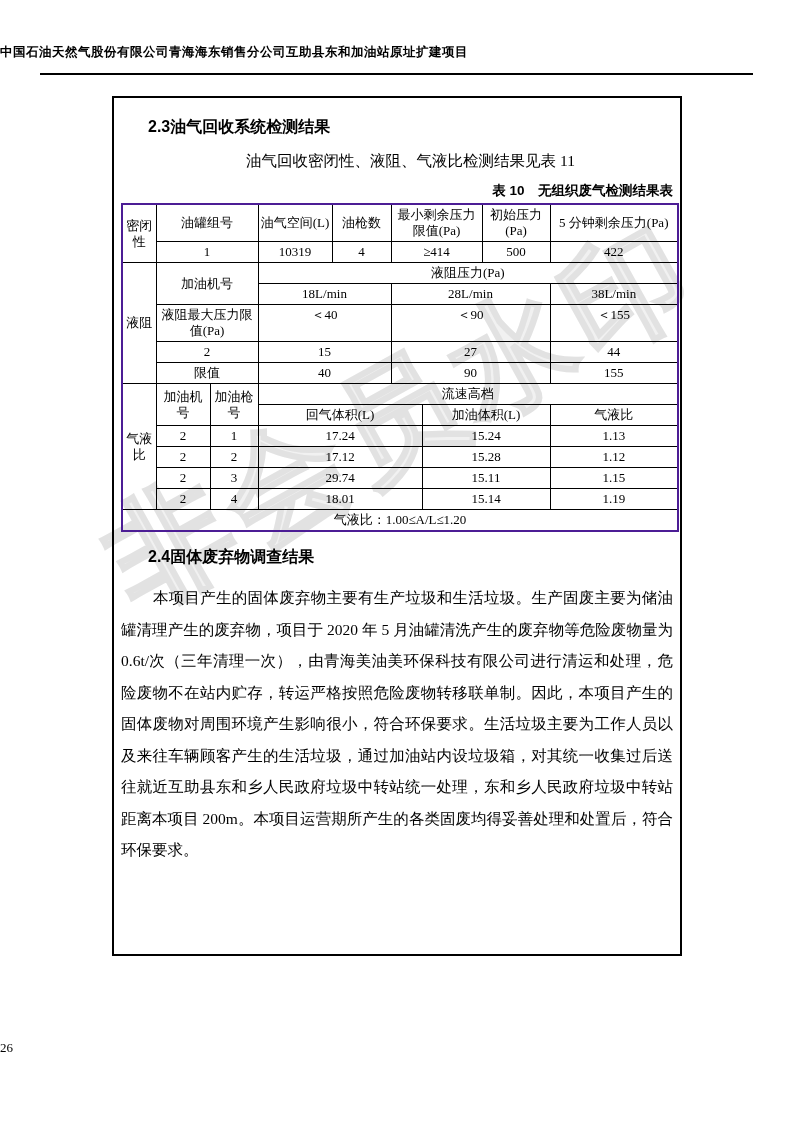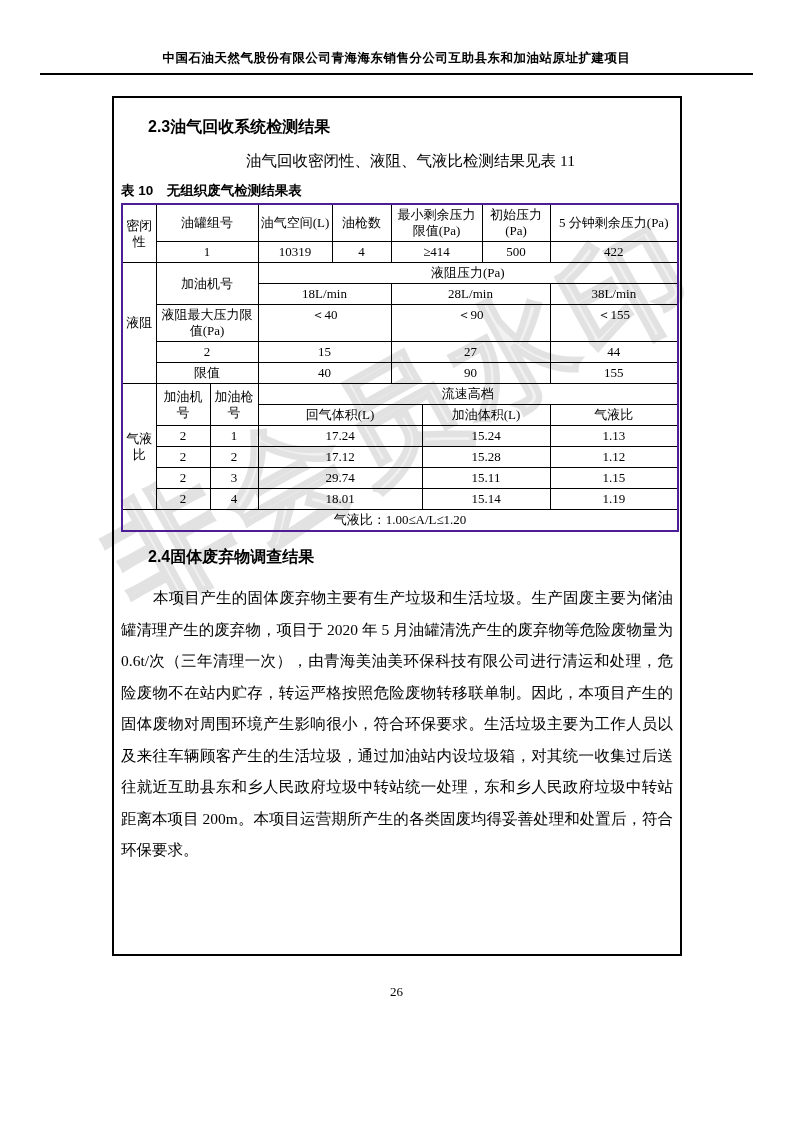--- a/index.html
+++ b/index.html
@@ -1,55 +1,55 @@
 <!DOCTYPE html>
 <html><head>
 <meta charset="utf-8">
 <style>
   * { margin:0; padding:0; box-sizing:border-box; }
   html,body { width:793px; height:1122px; background:#ffffff; color:#000;
               font-family:"Liberation Serif","DejaVu Serif",serif; overflow:hidden; position:relative; }
 
   
-  .page-header { position:absolute; top:50px; left:0; right:0; text-align:center;
+  .page-header { position:absolute; top:44px; left:0; right:0; 
                  font:600 12.5px/16px "Liberation Sans","DejaVu Sans",sans-serif; letter-spacing:.5px; z-index:2; }
   .header-rule { position:absolute; top:73px; left:40px; width:713px; border-top:2px solid #000; z-index:2; }
 
   
   .watermark { position:absolute; left:148px; top:500px; z-index:0;
                font:bold 122px/130px "Liberation Sans","DejaVu Sans",sans-serif;
                letter-spacing:8px; white-space:nowrap;
                color:rgba(215,215,215,0.35); -webkit-text-stroke:2.5px #e2e2e2;
                transform:rotate(-29deg); transform-origin:0 100%; pointer-events:none; }
 
   
   .content { position:absolute; left:112px; top:96px; width:570px; height:860px;
              border:2px solid #000; padding:12px 7px 0 7px; z-index:1; overflow:hidden; }
 
   .sec-heading { font:bold 16px/22px "Liberation Sans","DejaVu Sans",sans-serif;
                  padding-left:27px; margin:6px 0 12px 0; }
   .intro-line  { font:15.5px/22px "Liberation Serif","DejaVu Serif",serif;
                  padding-left:27px; margin-bottom:10px;text-align:center; }
-  .table-caption { text-align:left; font:bold 13.5px/18px "Liberation Sans","DejaVu Sans",sans-serif;
+  .table-caption { text-align:right; font:bold 13.5px/18px "Liberation Sans","DejaVu Sans",sans-serif;
                    margin:2px 0 3px 0; }
 
   table.det { border-collapse:collapse; width:100%; table-layout:fixed; border:2px solid #4c1d95; }
   table.det td { border:1px solid #000; text-align:center; vertical-align:middle;
                  font:13px/16px "Liberation Serif","DejaVu Serif",serif; padding:2px 1px; height:21px;
                  overflow:hidden; }
   td.th  { font:bold 13px/16px "Liberation Sans","DejaVu Sans",sans-serif; }
   td.vlabel { font:bold 14px/19px "Liberation Sans","DejaVu Sans",sans-serif;
               word-break:break-all; line-break:anywhere; padding:2px 8px; }
   td.note-cell { text-align:left; font-size:12.5px; padding-left:6px; height:19px; }
 
   .para { font:15.5px/31.5px "Liberation Serif","DejaVu Serif",serif; text-align:justify;
           text-indent:32px; margin:5px 0 4px 0; }
   .h24 { margin-top:14px; margin-bottom:14px; }
 
-  .page-number { position:absolute; top:984px; left:0; right:0; text-align:center;
+  .page-number { position:absolute; top:1040px; left:0; right:0; 
                  font:13px "Liberation Serif","DejaVu Serif",serif; z-index:2; }
 </style>
 </head>
 <body>
 
 <div class="watermark">非会员水印</div>
 
 <div class="page-header">中国石油天然气股份有限公司青海海东销售分公司互助县东和加油站原址扩建项目</div>
 <div class="header-rule"></div>
 

